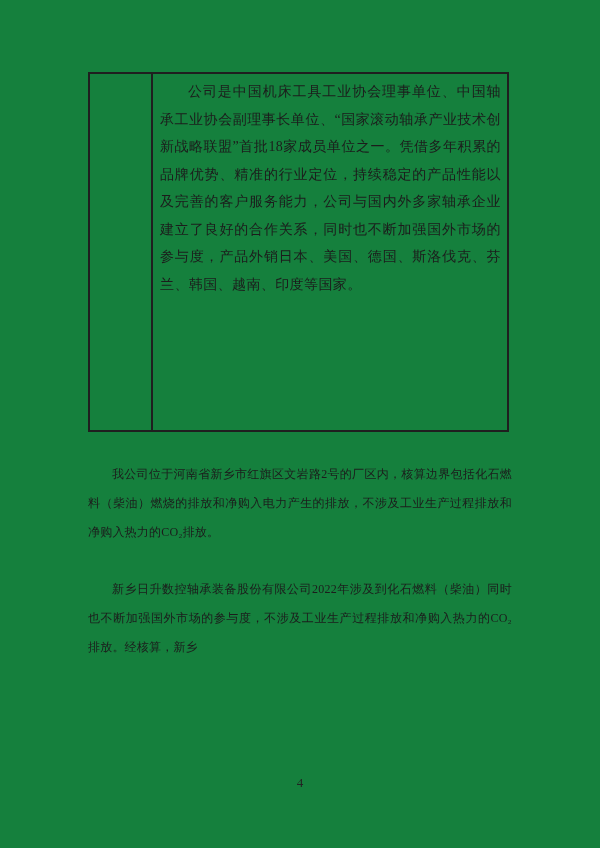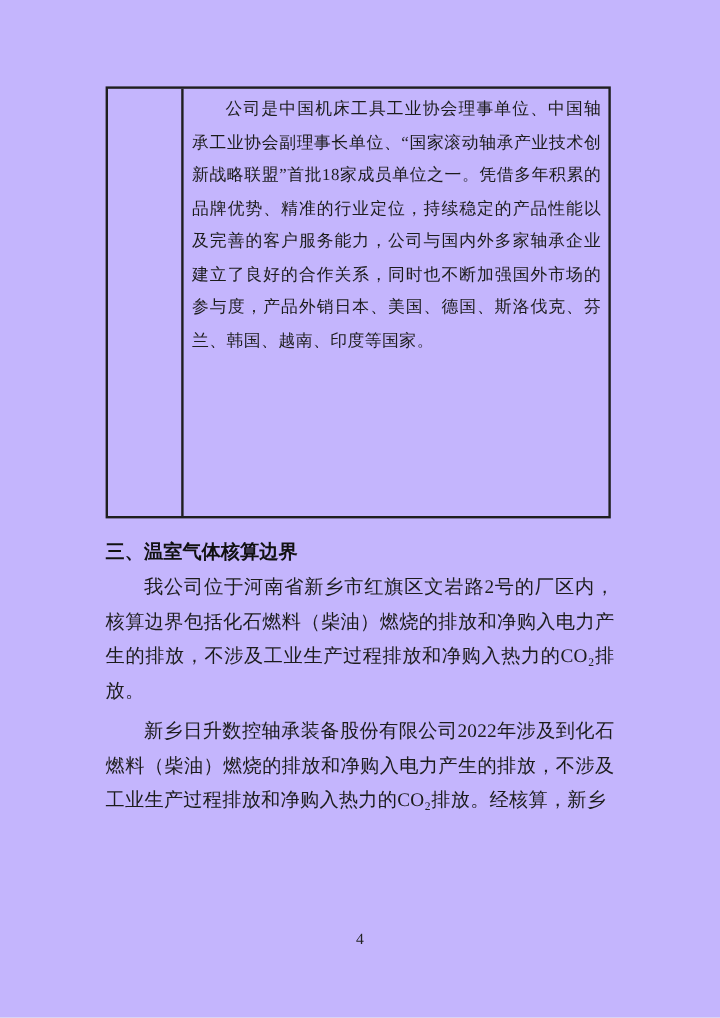--- a/index.html
+++ b/index.html
@@ -2,21 +2,21 @@
 <html><head>
 <meta charset="utf-8">
 <style>
   * { margin: 0; padding: 0; box-sizing: border-box; }
   html, body { background: #e9e9e9; }
   .page {
     position: relative;
     width: 600px;
     height: 848px;
     margin: 0 auto;
-    background: #c4b5fd;
+    background: #15803d;
     font-family: "Liberation Serif", "DejaVu Serif", serif;
     color: #1c1c1c;
     overflow: hidden;
   }
   .content {
     position: absolute;
     left: 88px;
     top: 72px;
     width: 424px;
   }
@@ -47,22 +47,22 @@
   
   .section-heading {
     font-size: 16px;
     font-weight: bold;
     line-height: 20px;
     color: #111;
   }
   .heading-3 { margin-top: 19px; }
   .heading-4 { margin-top: 14px; }
   .body-para {
-    margin-top: 4px;
-    font-size: 16px;
+    margin-top: 28px;
+    font-size: 12px;
     line-height: 29px;
     text-align: justify;
     text-justify: inter-ideograph;
     text-indent: 2em;
     letter-spacing: 0.2px;
   }
   
   .page-number {
     position: absolute;
     top: 775px;
@@ -79,21 +79,20 @@
 <div class="page">
   <div class="content">
 
     <div class="info-table">
       <div class="label-cell"></div>
       <div class="text-cell">
         <p>公司是中国机床工具工业协会理事单位、中国轴承工业协会副理事长单位、“国家滚动轴承产业技术创新战略联盟”首批18家成员单位之一。凭借多年积累的品牌优势、精准的行业定位，持续稳定的产品性能以及完善的客户服务能力，公司与国内外多家轴承企业建立了良好的合作关系，同时也不断加强国外市场的参与度，产品外销日本、美国、德国、斯洛伐克、芬兰、韩国、越南、印度等国家。</p>
       </div>
     </div>
 
-    <div class="section-heading heading-3">三、温室气体核算边界</div>
     <p class="body-para">我公司位于河南省新乡市红旗区文岩路2号的厂区内，核算边界包括化石燃料（柴油）燃烧的排放和净购入电力产生的排放，不涉及工业生产过程排放和净购入热力的CO₂排放。</p>
 
-    <p class="body-para">新乡日升数控轴承装备股份有限公司2022年涉及到化石燃料（柴油）燃烧的排放和净购入电力产生的排放，不涉及工业生产过程排放和净购入热力的CO₂排放。经核算，新乡</p>
+    <p class="body-para">新乡日升数控轴承装备股份有限公司2022年涉及到化石燃料（柴油）同时也不断加强国外市场的参与度，不涉及工业生产过程排放和净购入热力的CO₂排放。经核算，新乡</p>
 
   </div>
 
   <div class="page-number">4</div>
 </div>
 
 </body></html>

